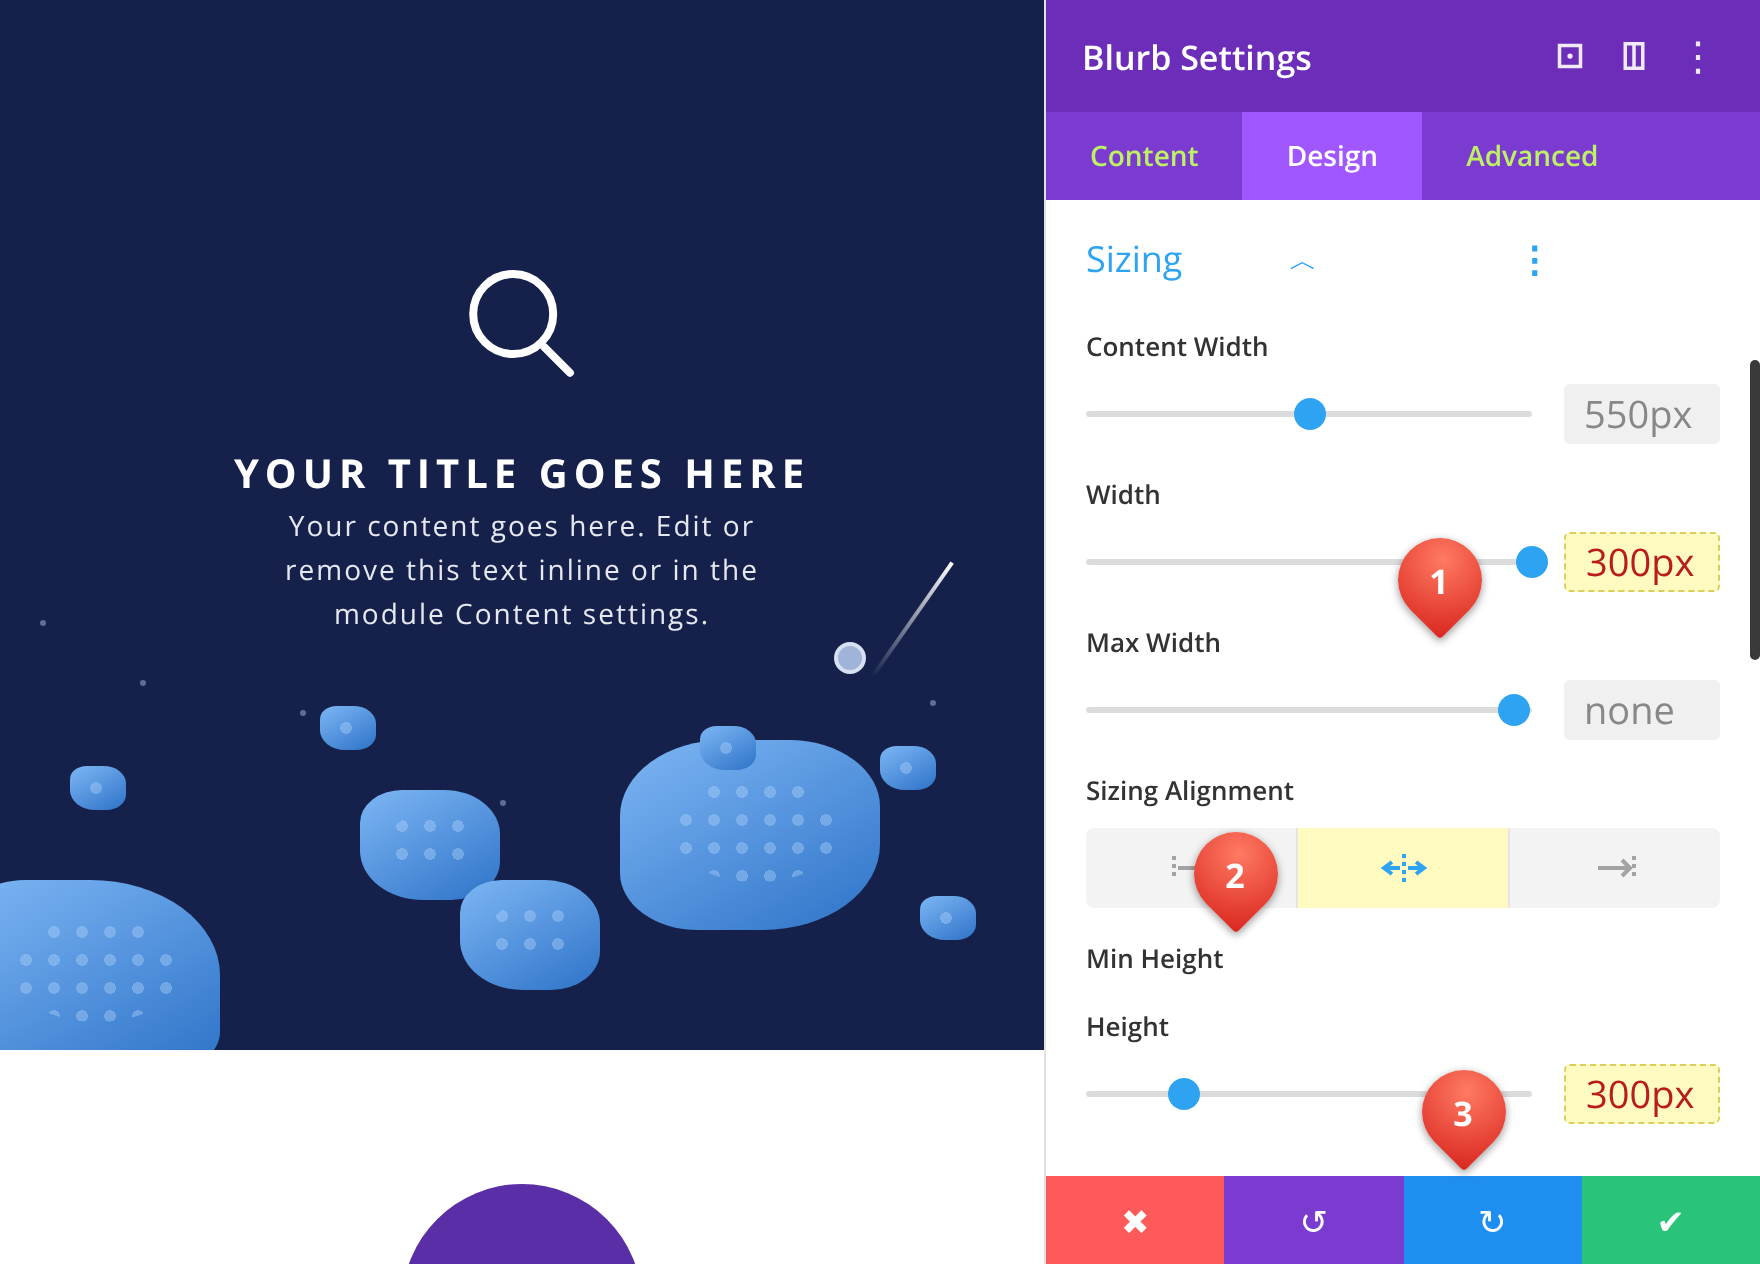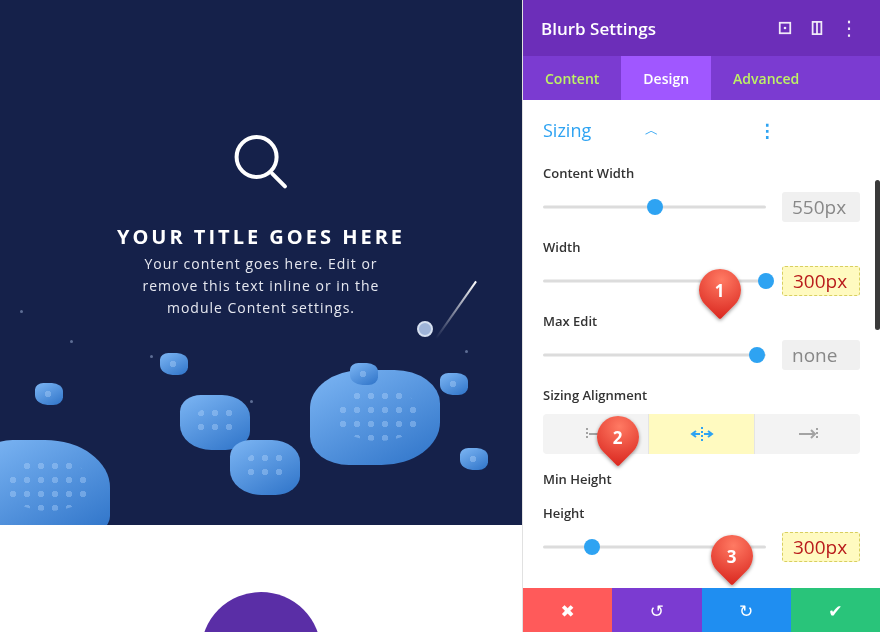--- a/index.html
+++ b/index.html
@@ -184,21 +184,21 @@
         <div class="row">
           <div class="slider">
             <div class="track"></div>
               <div class="thumb" style="left:100%"></div>
           </div>
           <div class="valbox hl">300px</div>
         </div>
       </div>
 
       <div class="field">
-        <div class="field-label">Max Edit</div>
+        <div class="field-label">Max Width</div>
         <div class="row">
           <div class="slider">
             <div class="track"></div>
               <div class="thumb" style="left:96%"></div>
           </div>
           <div class="valbox">none</div>
         </div>
       </div>
 
       <div class="field">

